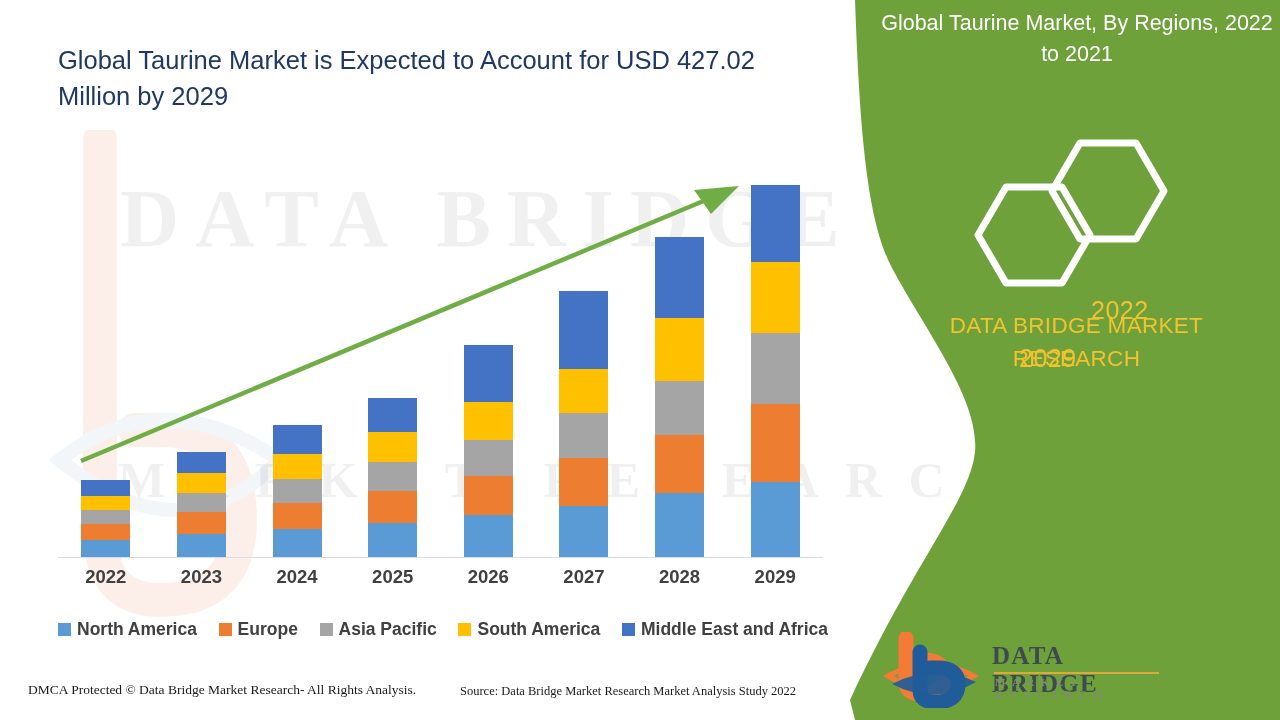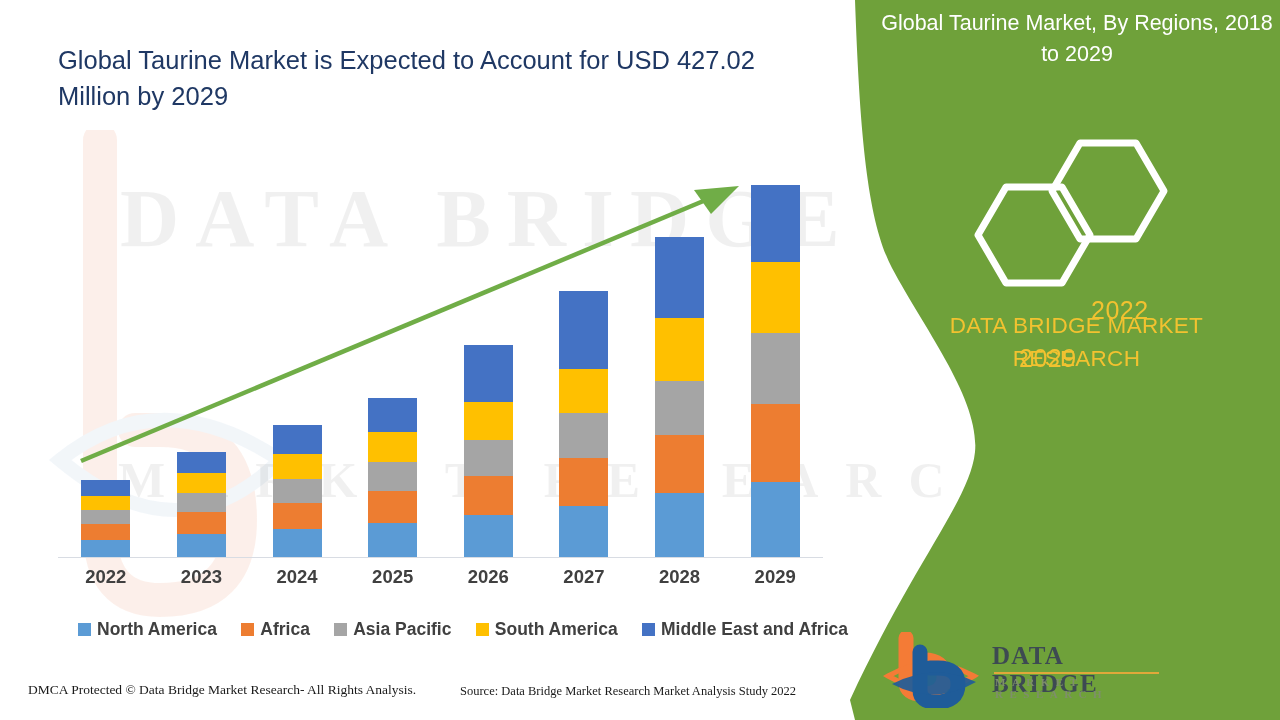--- a/index.html
+++ b/index.html
@@ -50,21 +50,21 @@
   
   .xlabels{
     position:absolute;left:58px;top:566px;width:765px;height:30px;
     display:flex;z-index:3;
   }
   .xlabel{flex:1;text-align:center;font-size:18.5px;font-weight:700;color:#404040;}
 
   
   .legend{
     position:absolute;left:58px;top:615px;width:770px;height:28px;
-    display:flex;align-items:center;justify-content:space-between;z-index:3;margin-left:20px;
+    display:flex;align-items:center;justify-content:space-between;z-index:3;
   }
   .lg-item{display:flex;align-items:center;}
   .lg-swatch{width:13px;height:13px;margin-right:6px;flex:none;}
   .lg-label{font-size:17.5px;font-weight:700;color:#404040;white-space:nowrap;}
 
   
   .footer-left{
     position:absolute;left:28px;top:682px;font-size:13.5px;color:#1a1a1a;
     font-family:"Liberation Serif", serif;z-index:3;white-space:nowrap;
   }
@@ -210,21 +210,21 @@
       <div class="xlabel">2029</div>
     </div>
 
   <div class="legend" id="legend">
       <div class="lg-item">
         <span class="lg-swatch" style="background: rgb(91, 155, 213);"></span>
         <span class="lg-label">North America</span>
       </div>
       <div class="lg-item">
         <span class="lg-swatch" style="background: rgb(237, 125, 49);"></span>
-        <span class="lg-label">Africa</span>
+        <span class="lg-label">Europe</span>
       </div>
       <div class="lg-item">
         <span class="lg-swatch" style="background: rgb(165, 165, 165);"></span>
         <span class="lg-label">Asia Pacific</span>
       </div>
       <div class="lg-item">
         <span class="lg-swatch" style="background: rgb(255, 192, 0);"></span>
         <span class="lg-label">South America</span>
       </div>
       <div class="lg-item">
@@ -237,21 +237,21 @@
   <div class="footer-right">Source: Data Bridge Market Research Market Analysis Study 2022</div>
 
   <svg class="panel-svg" viewBox="0 0 460 720" preserveAspectRatio="none">
     <path d="M35 0 L460 0 L460 720 L35 720 L30 700
              C 95 560, 150 500, 155 452
              C 160 400, 105 330, 72 268
              C 48 222, 40 140, 35 0 Z" fill="#6FA13A"></path>
   </svg>
 
   <div class="panel-content">
-    <div class="panel-title">Global Taurine Market, By Regions, 2018 to 2029</div>
+    <div class="panel-title">Global Taurine Market, By Regions, 2022 to 2021</div>
 
     <div class="hex-wrap">
       <svg viewBox="0 0 260 165" width="260" height="165">
         <polygon points="130,18 186,18 214,66 186,114 130,114 102,66" fill="none" stroke="#ffffff" stroke-width="7" stroke-linejoin="round"></polygon>
         <polygon points="56,62 112,62 140,110 112,158 56,158 28,110" fill="none" stroke="#ffffff" stroke-width="7" stroke-linejoin="round"></polygon>
       </svg>
       <div class="hex-label hex-2022">2022</div>
       <div class="hex-label hex-2029">2029</div>
     </div>
 

